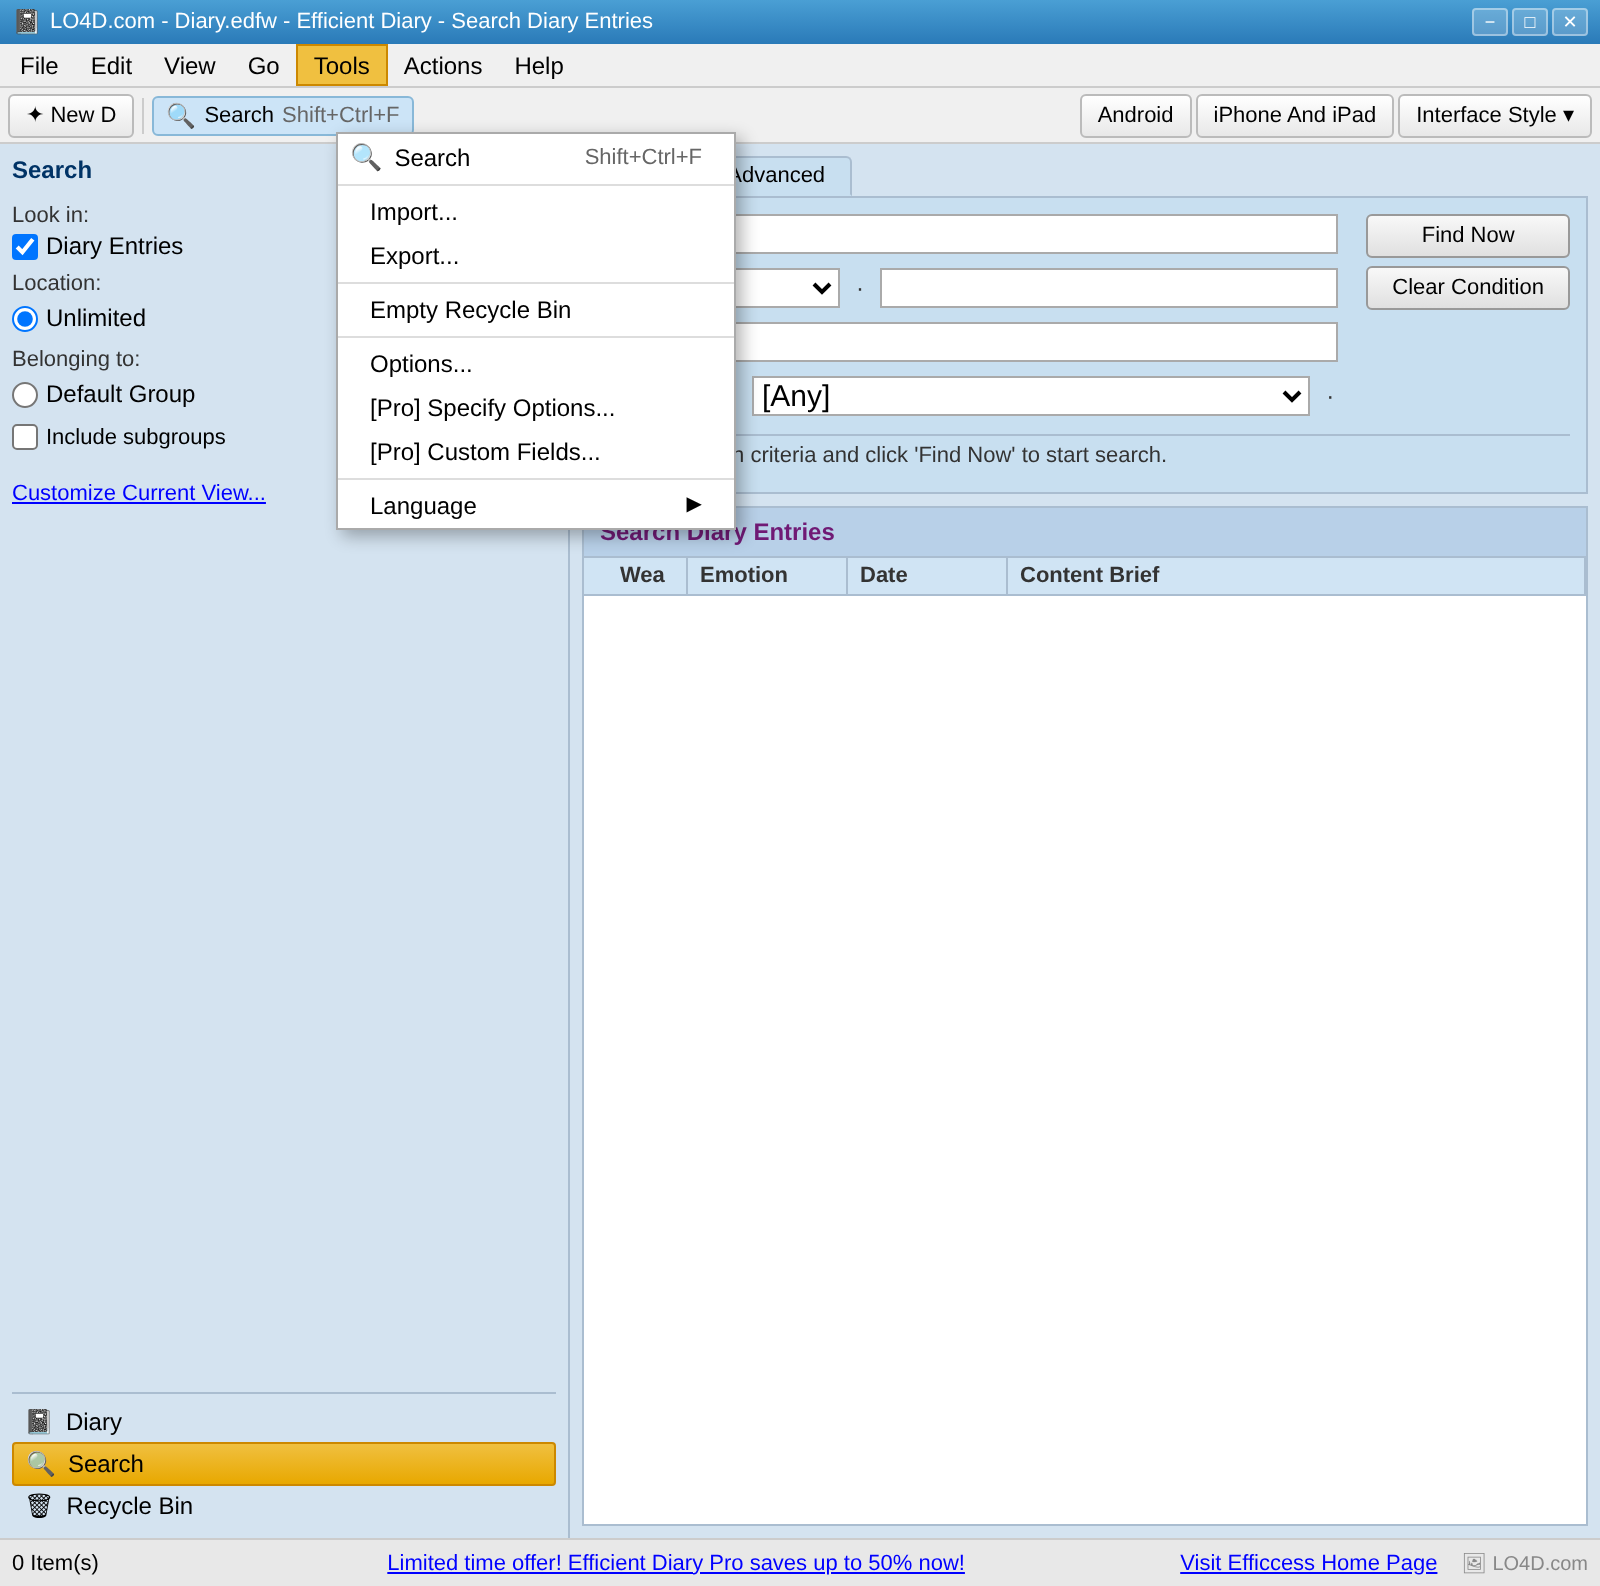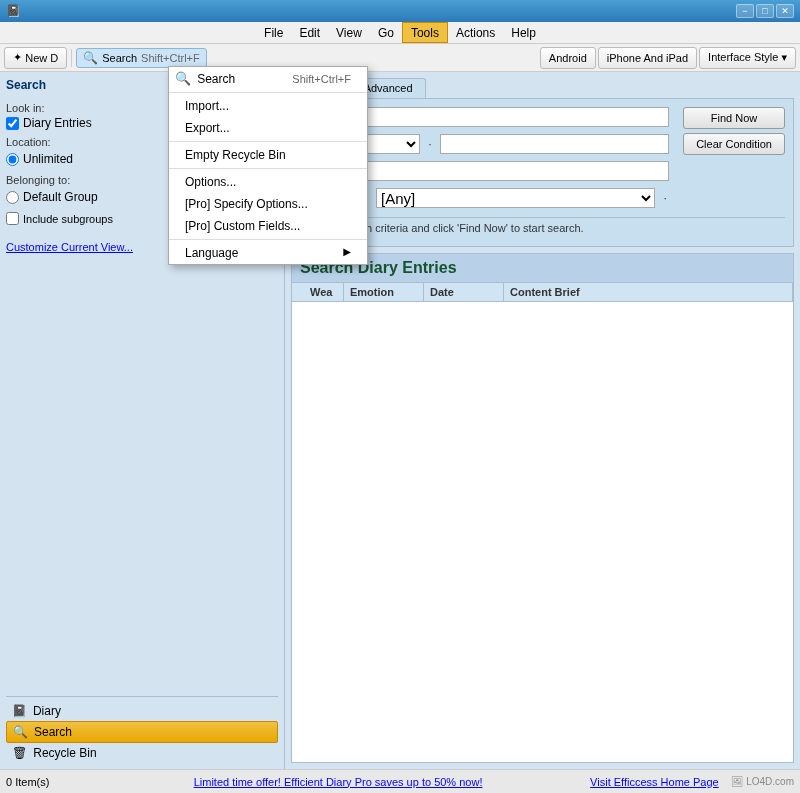--- a/index.html
+++ b/index.html
@@ -20,21 +20,20 @@
     #titlebar .win-btn { width: 18px; height: 14px; border: 1px solid rgba(255,255,255,0.4); background: rgba(255,255,255,0.2); color: white; font-size: 9px; display: flex; align-items: center; justify-content: center; cursor: pointer; border-radius: 2px; }
 
     
     #menubar {
       background: #f0f0f0;
       border-bottom: 1px solid #ccc;
       display: flex;
       align-items: center;
       height: 22px;
       padding: 0 2px;
-      justify-content: center;
     }
     .menu-item {
       padding: 2px 8px;
       cursor: pointer;
       height: 100%;
       display: flex;
       align-items: center;
     }
     .menu-item.active { background: #f0c040; border: 1px solid #cc8800; }
 
@@ -186,22 +185,22 @@
       margin-top: 6px;
       border: 1px solid #aabdd0;
       background: white;
       display: flex;
       flex-direction: column;
     }
     .results-header {
       background: #b8d0e8;
       padding: 5px 8px;
       font-weight: bold;
-      font-size: 16px;
-      color: #14532d;
+      font-size: 12px;
+      color: #701a75;
       border-bottom: 1px solid #aabdd0;
     }
     .results-columns {
       display: flex;
       background: #d0e4f4;
       border-bottom: 1px solid #aabdd0;
     }
     .col-header {
       padding: 3px 6px;
       font-size: 11px;
@@ -261,20 +260,21 @@
     
     
     .condition-label { font-size: 11px; color: #333; min-width: 70px; }
   </style>
 </head>
 <body>
 
 <div id="titlebar">
   <div class="title">
     <span style="font-size:12px;">📓</span>
+    <span>LO4D.com - Diary.edfw - Efficient Diary - Search Diary Entries</span>
   </div>
   <div class="win-buttons">
     <div class="win-btn">−</div>
     <div class="win-btn">□</div>
     <div class="win-btn">✕</div>
   </div>
 </div>
 
 <div id="menubar">
   <div class="menu-item">File</div>

